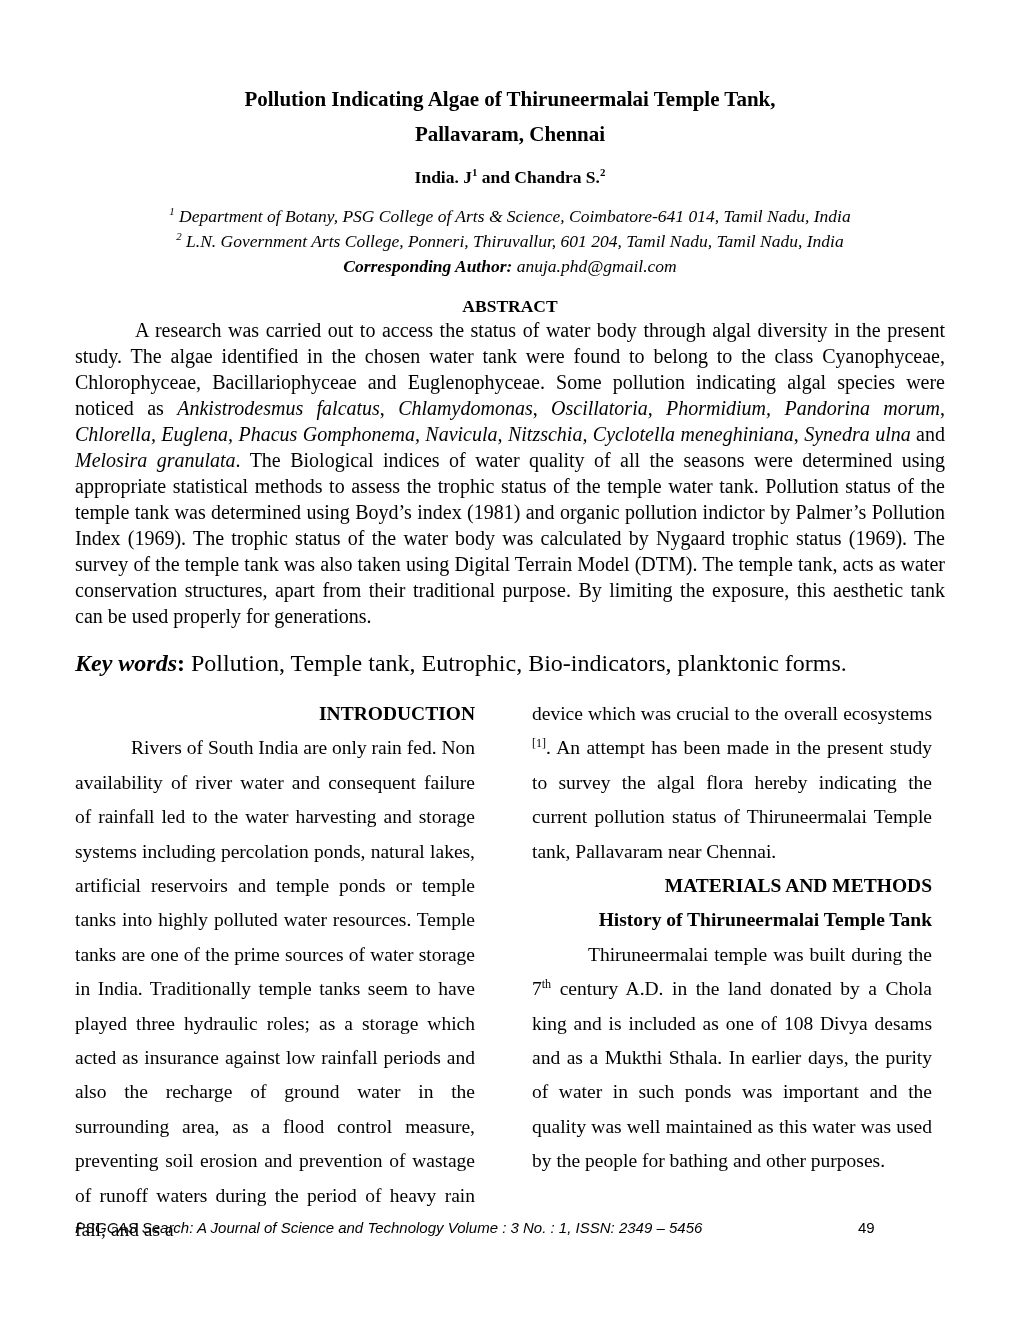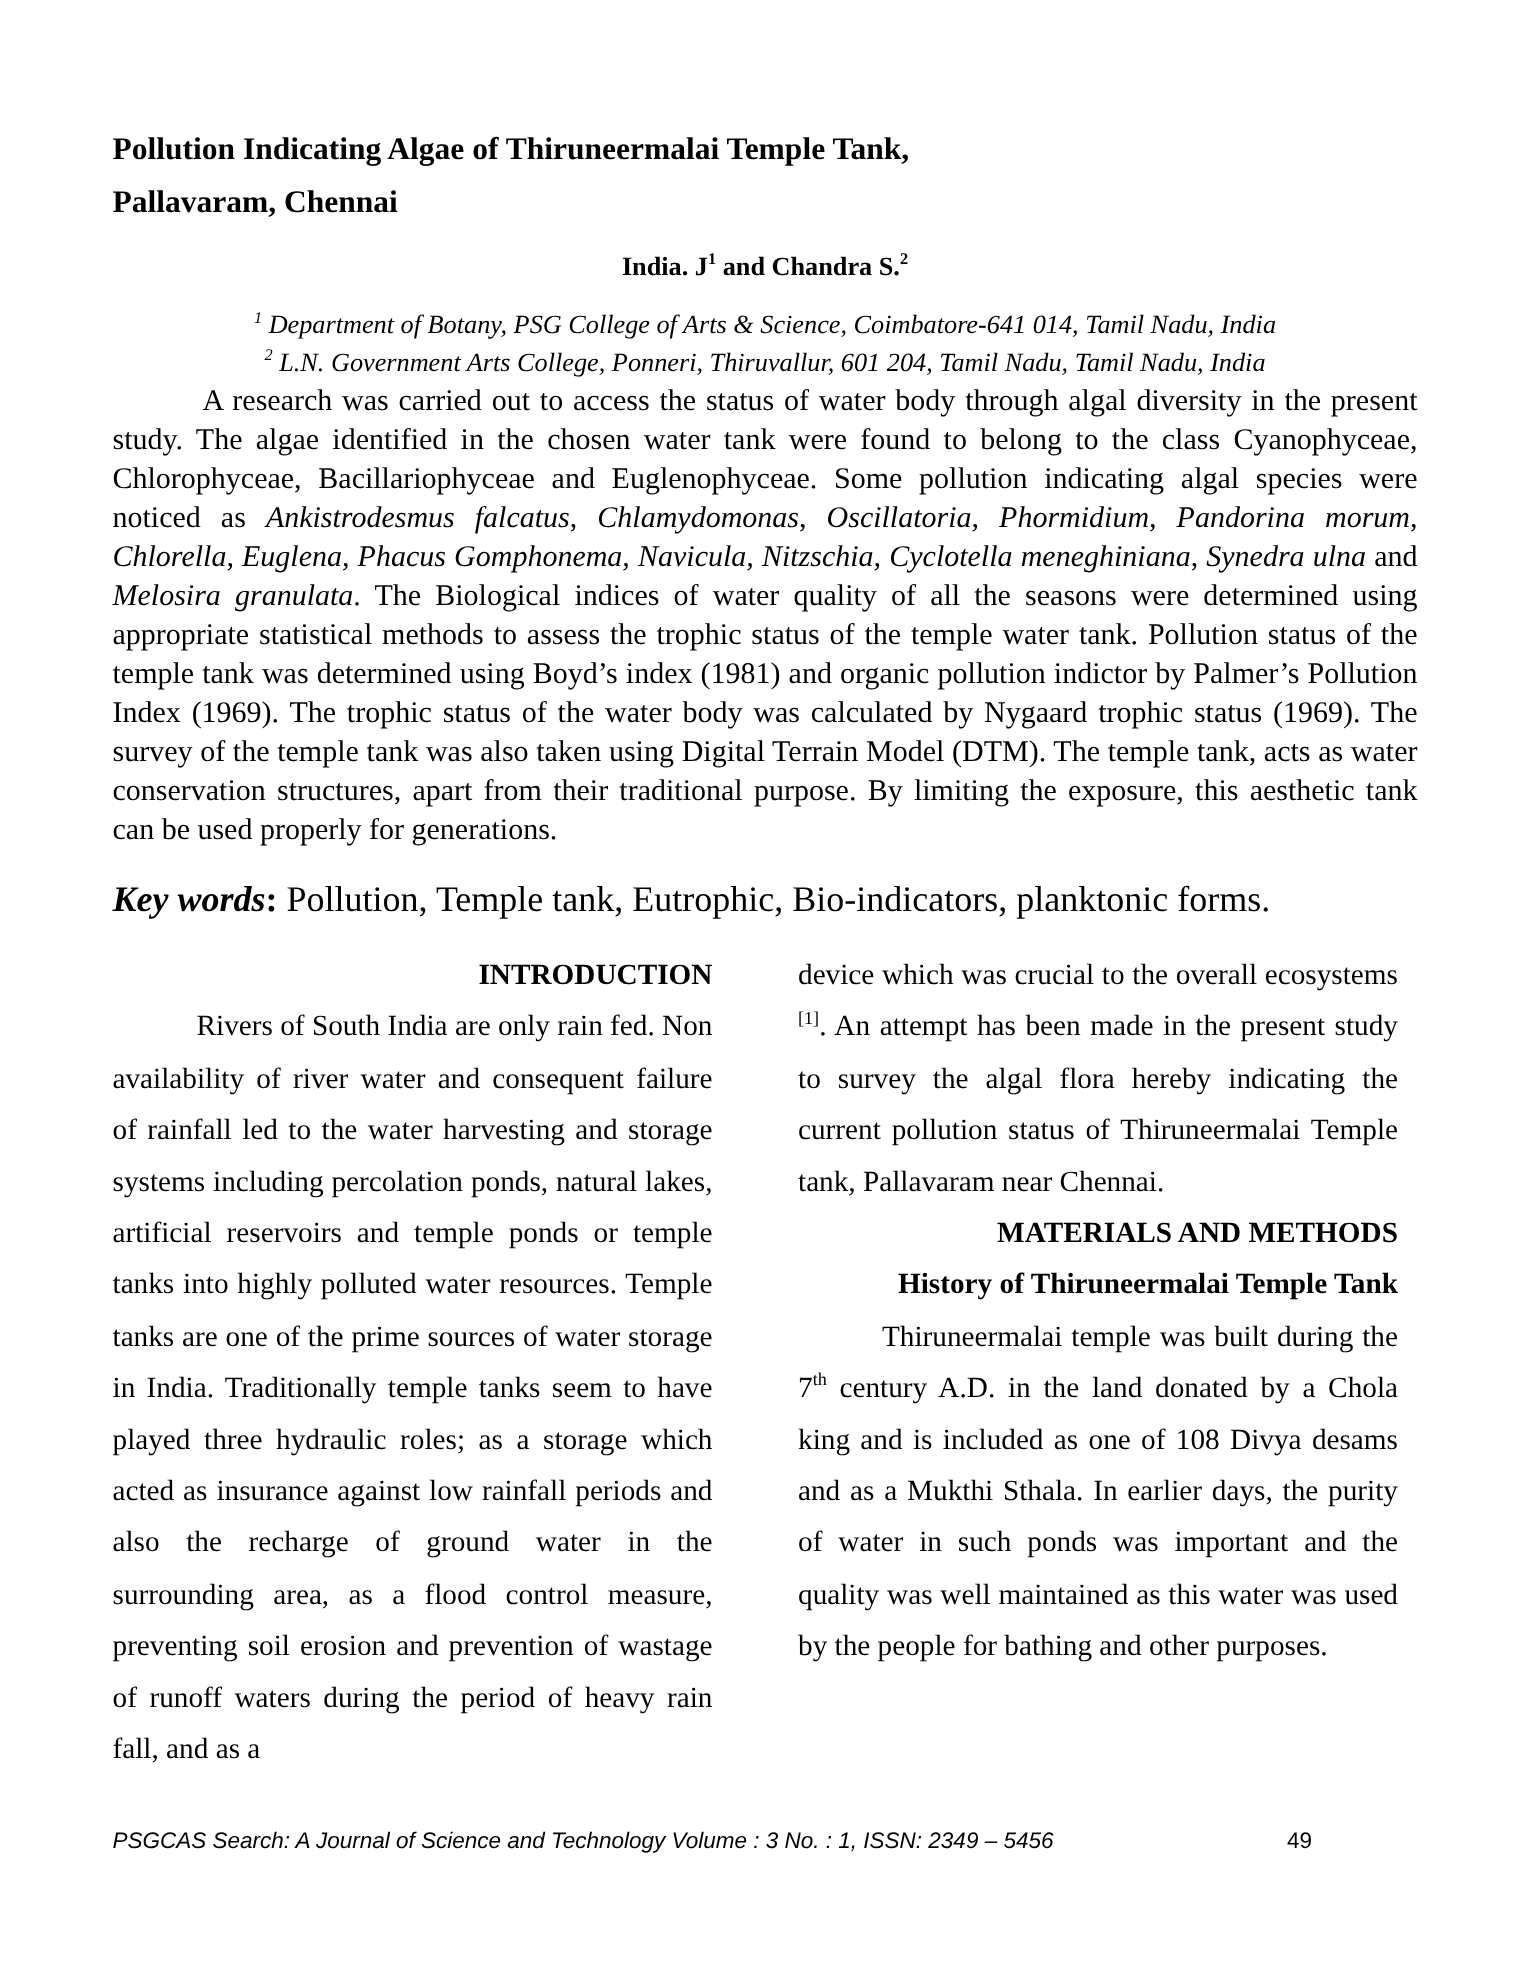--- a/index.html
+++ b/index.html
@@ -6,21 +6,21 @@
   body {
     width: 1020px; height: 1320px;
     background: #ffffff; color: #000000;
     font-family: "Liberation Serif", serif;
     position: relative; overflow: hidden;
   }
   .page { position: absolute; inset: 0; padding: 0 75px; box-sizing: border-box; }
   sup { font-size: 0.62em; vertical-align: super; line-height: 0; }
 
   .title {
-    text-align: left; font-weight: bold;
+    text-align: center; font-weight: bold;
     font-size: 21px; line-height: 35px; margin-top: 82px;
   }
   .authors {
     text-align: center; font-weight: bold;
     font-size: 17.5px; margin-top: 15px;
   }
   .affiliations { font-size: 17.5px; line-height: 25px; margin-top: 16px; }
   .affil-line { text-align: center; font-style: italic; }
   .abstract-heading {
     text-align: center; font-weight: bold;
@@ -57,22 +57,24 @@
   <div class="title">
     <div>Pollution Indicating Algae of Thiruneermalai Temple Tank,</div>
     <div>Pallavaram, Chennai</div>
   </div>
 
   <div class="authors"><span>India. J</span><sup>1</sup><span> and Chandra S.</span><sup>2</sup></div>
 
   <div class="affiliations">
     <div class="affil-line"><sup>1</sup><span> Department of Botany, PSG College of Arts &amp; Science, Coimbatore-641 014, Tamil Nadu, India</span></div>
     <div class="affil-line"><sup>2</sup><span> L.N. Government Arts College, Ponneri, Thiruvallur, 601 204, Tamil Nadu, Tamil Nadu, India</span></div>
+    <div class="affil-line"><span style="font-weight: bold;">Corresponding Author:</span><span> anuja.phd@gmail.com</span></div>
   </div>
 
+  <div class="abstract-heading">ABSTRACT</div>
   <p class="abstract-body para"><span>A research was carried out to access the status of water body through algal diversity in the present study. The algae identified in the chosen water tank were found to belong to the class Cyanophyceae, Chlorophyceae, Bacillariophyceae and Euglenophyceae. Some pollution indicating algal species were noticed as </span><span style="font-style: italic;">Ankistrodesmus falcatus</span><span>, </span><span style="font-style: italic;">Chlamydomonas</span><span>, </span><span style="font-style: italic;">Oscillatoria, Phormidium, Pandorina morum</span><span>, </span><span style="font-style: italic;">Chlorella, Euglena, Phacus Gomphonema, Navicula, Nitzschia, Cyclotella meneghiniana</span><span>, </span><span style="font-style: italic;">Synedra ulna</span><span> and </span><span style="font-style: italic;">Melosira granulata</span><span>. The Biological indices of water quality of all the seasons were determined using appropriate statistical methods to assess the trophic status of the temple water tank. Pollution status of the temple tank was determined using Boyd’s index (1981) and organic pollution indictor by Palmer’s Pollution Index (1969). The trophic status of the water body was calculated by Nygaard trophic status (1969). The survey of the temple tank was also taken using Digital Terrain Model (DTM). The temple tank, acts as water conservation structures, apart from their traditional purpose. By limiting the exposure, this aesthetic tank can be used properly for generations.</span></p>
 
   <div class="keywords"><span style="font-style: italic; font-weight: bold;">Key words</span><span style="font-weight: bold;">:</span><span> Pollution, Temple tank, Eutrophic, Bio-indicators, planktonic forms.</span></div>
 
   <div class="columns">
     <div class="col">
       <div class="col-heading">INTRODUCTION</div>
       <p class="para para-indent">Rivers of South India are only rain fed. Non availability of river water and consequent failure of rainfall led to the water harvesting and storage systems including percolation ponds, natural lakes, artificial reservoirs and temple ponds or temple tanks into highly polluted water resources. Temple tanks are one of the prime sources of water storage in India. Traditionally temple tanks seem to have played three hydraulic roles; as a storage which acted as insurance against low rainfall periods and also the recharge of ground water in the surrounding area, as a flood control measure, preventing soil erosion and prevention of wastage of runoff waters during the period of heavy rain fall, and as a</p>
     </div>
     <div class="col">

